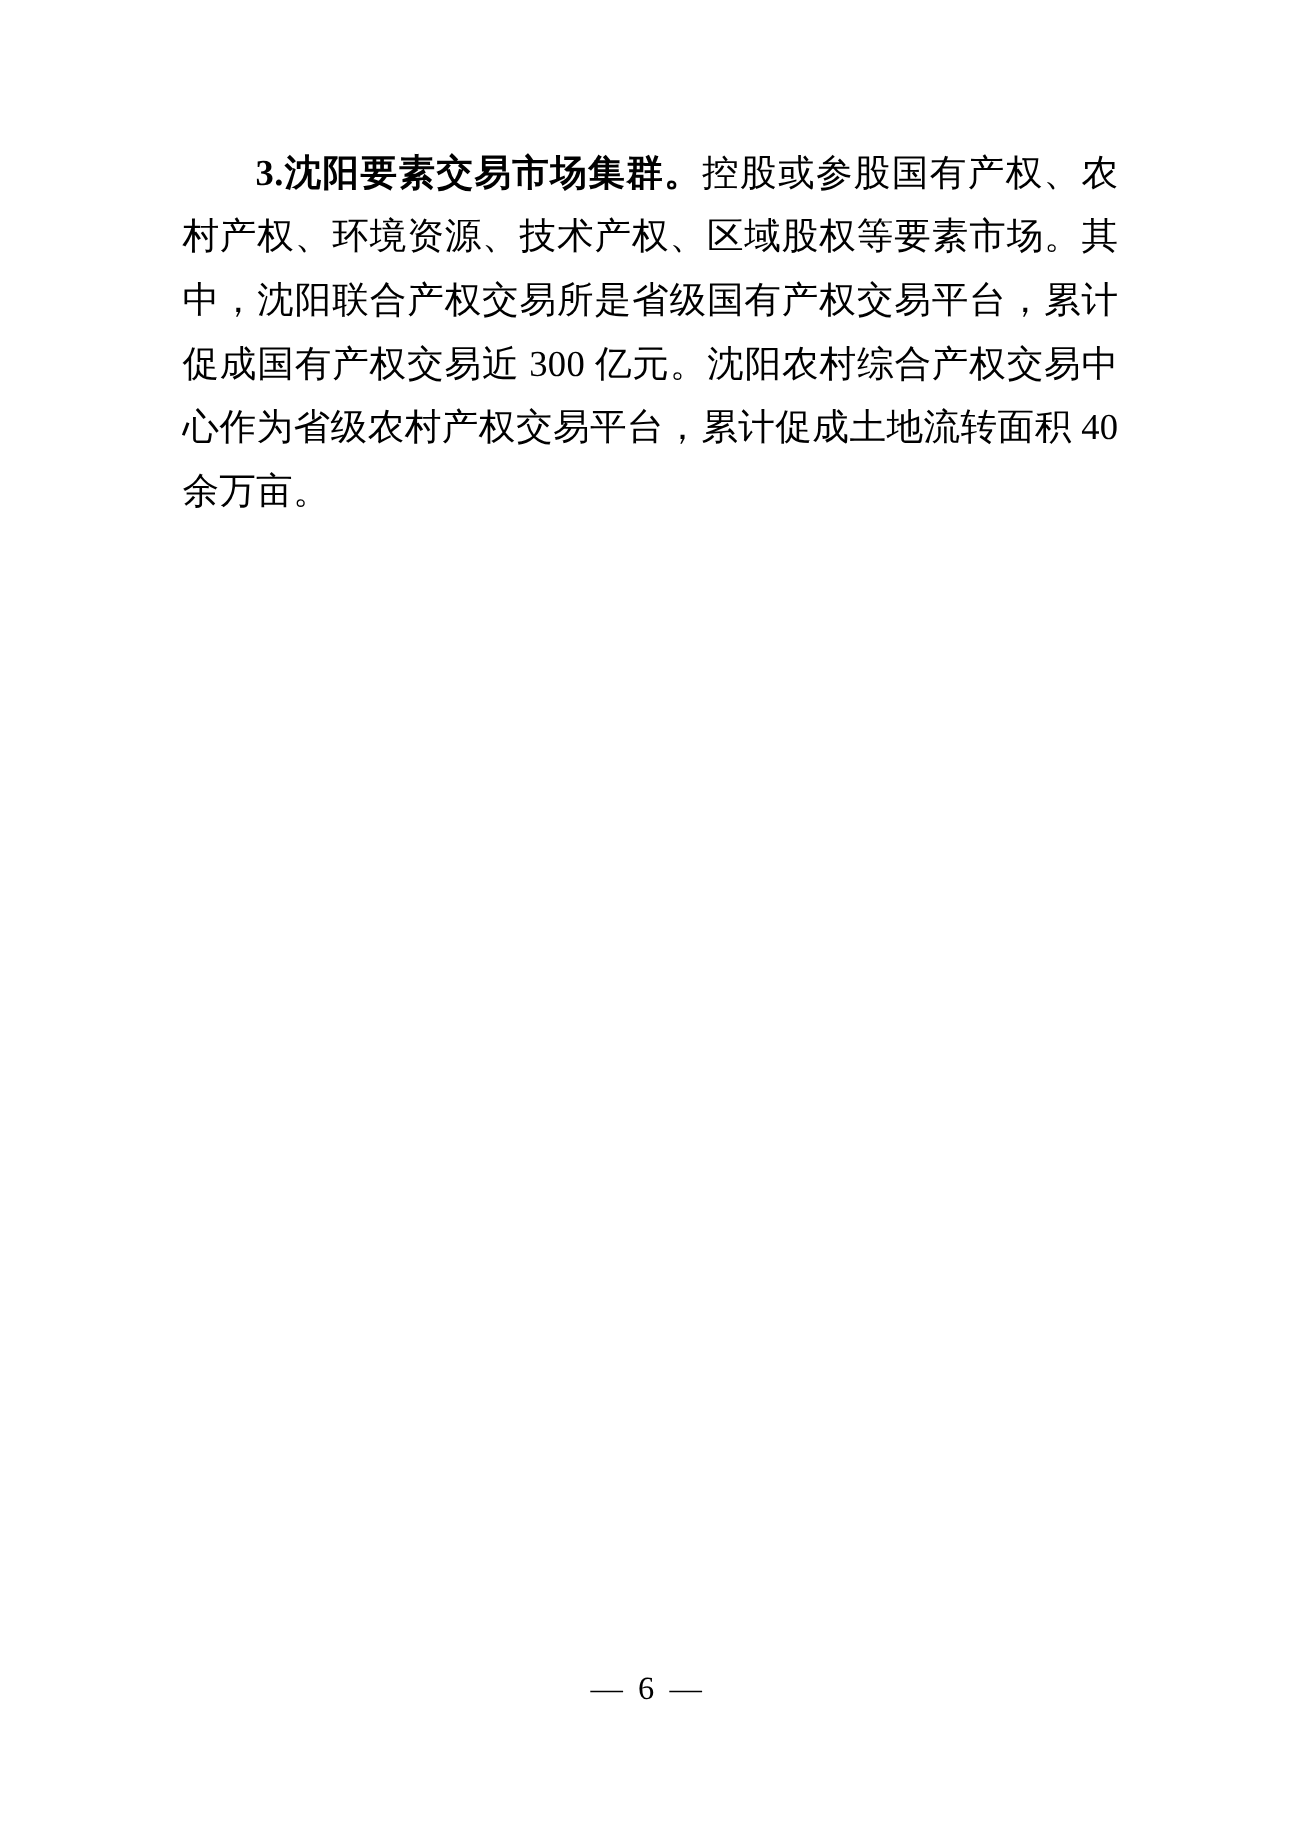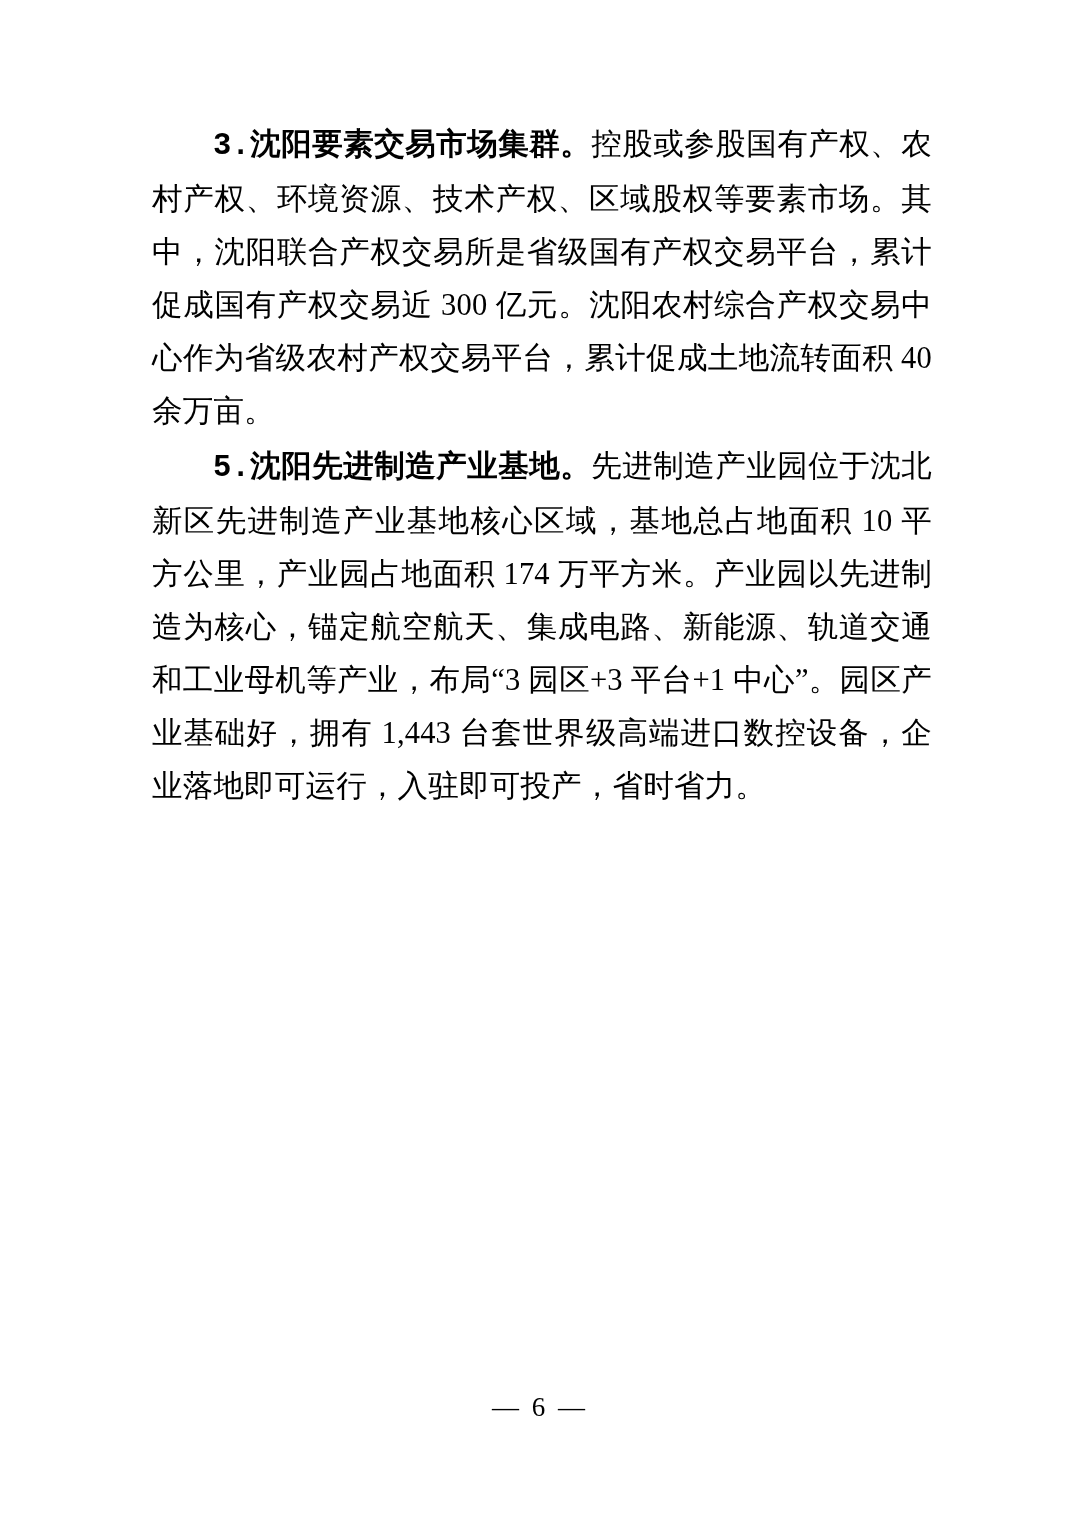--- a/index.html
+++ b/index.html
@@ -27,21 +27,20 @@
     font-size: 30.5px;
     line-height: 53px;
     text-align: justify;
     text-justify: inter-ideograph;
     letter-spacing: 0.2px;
     margin: 0 0 2px 0;
     text-indent: 61px;
   }
   .para .lead {
     font-weight: bold;
-    font-family: Liberation Mono, monospace;
   }
   .footer {
     position: absolute;
     left: 0;
     top: 1392px;
     width: 1080px;
     text-align: center;
     font-size: 27px;
     font-family: "Liberation Serif", "DejaVu Serif", serif;
     letter-spacing: 3px;
@@ -52,21 +51,18 @@
 
 <div class="page">
 
   <div class="content">
 
     <p class="para">
       <span class="lead">3.沈阳要素交易市场集群。</span><span>控股或参股国有产权、农村产权、环境资源、技术产权、区域股权等要素市场。其中，沈阳联合产权交易所是省级国有产权交易平台，累计促成国有产权交易近 300 亿元。沈阳农村综合产权交易中心作为省级农村产权交易平台，累计促成土地流转面积 40 余万亩。</span>
     </p>
 
 
-    <p class="para">
-      <span class="lead">5.沈阳先进制造产业基地。</span><span>先进制造产业园位于沈北新区先进制造产业基地核心区域，基地总占地面积 10 平方公里，产业园占地面积 174 万平方米。产业园以先进制造为核心，锚定航空航天、集成电路、新能源、轨道交通和工业母机等产业，布局“3 园区+3 平台+1 中心”。园区产业基础好，拥有 1,443 台套世界级高端进口数控设备，企业落地即可运行，入驻即可投产，省时省力。</span>
-    </p>
 
   </div>
 
   <div class="footer">— 6 —</div>
 
 </div>
 
 </body></html>

